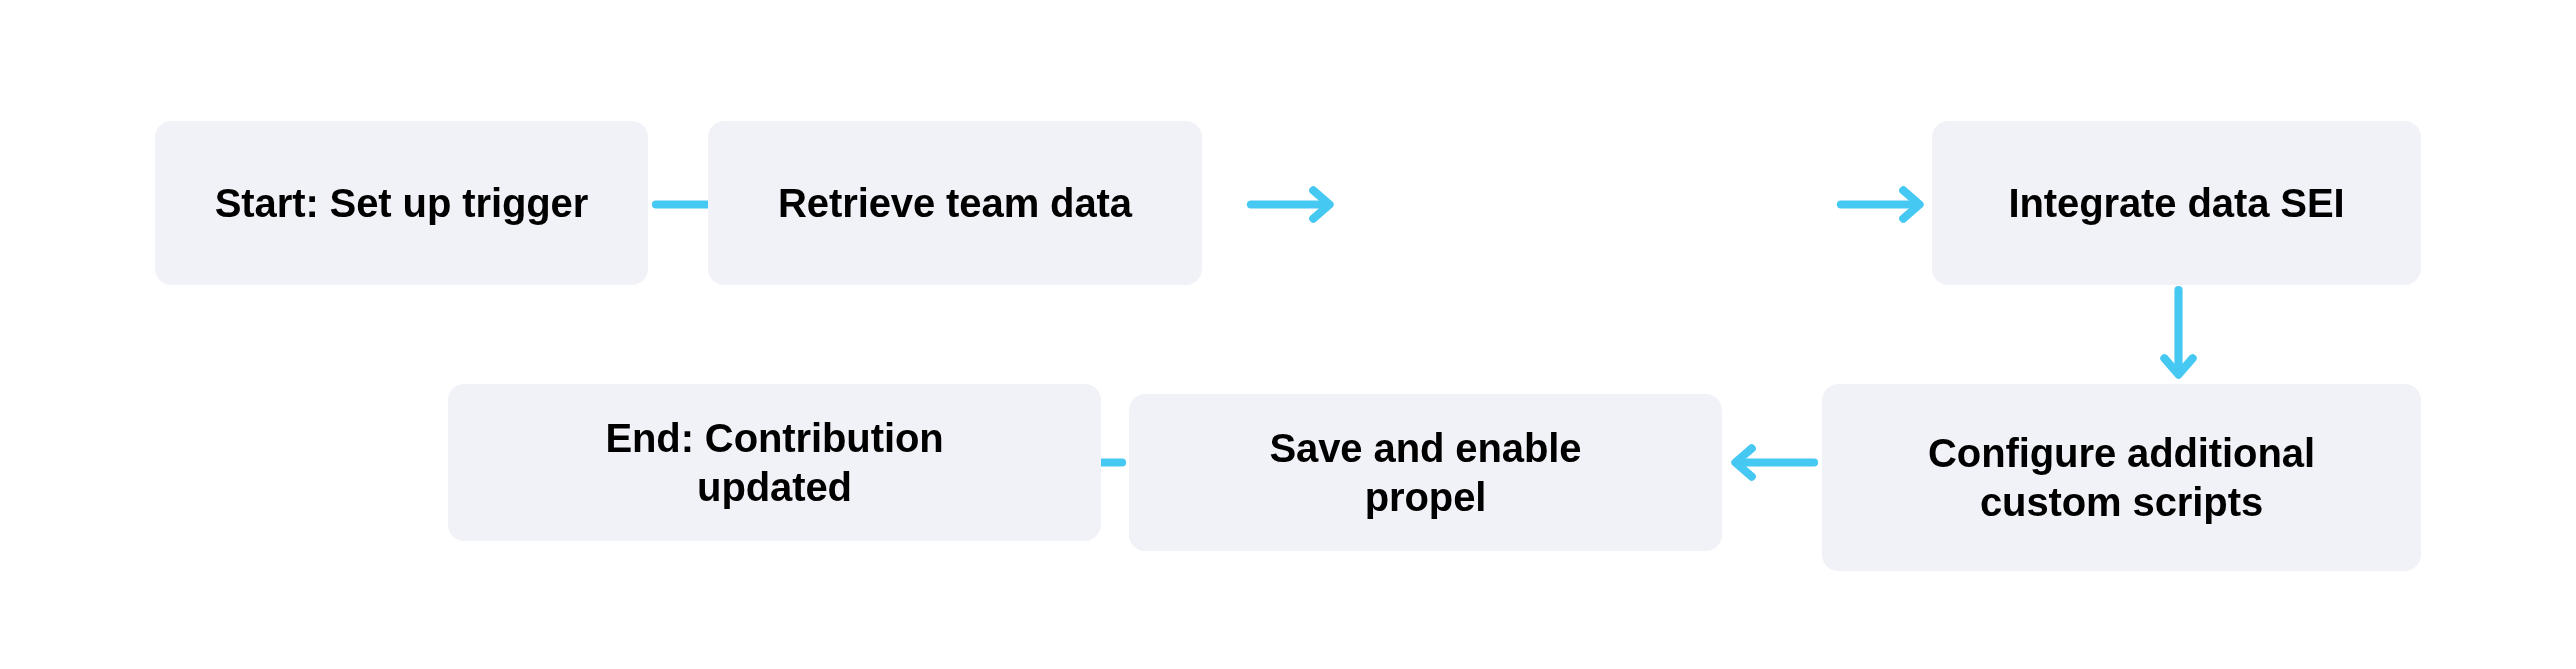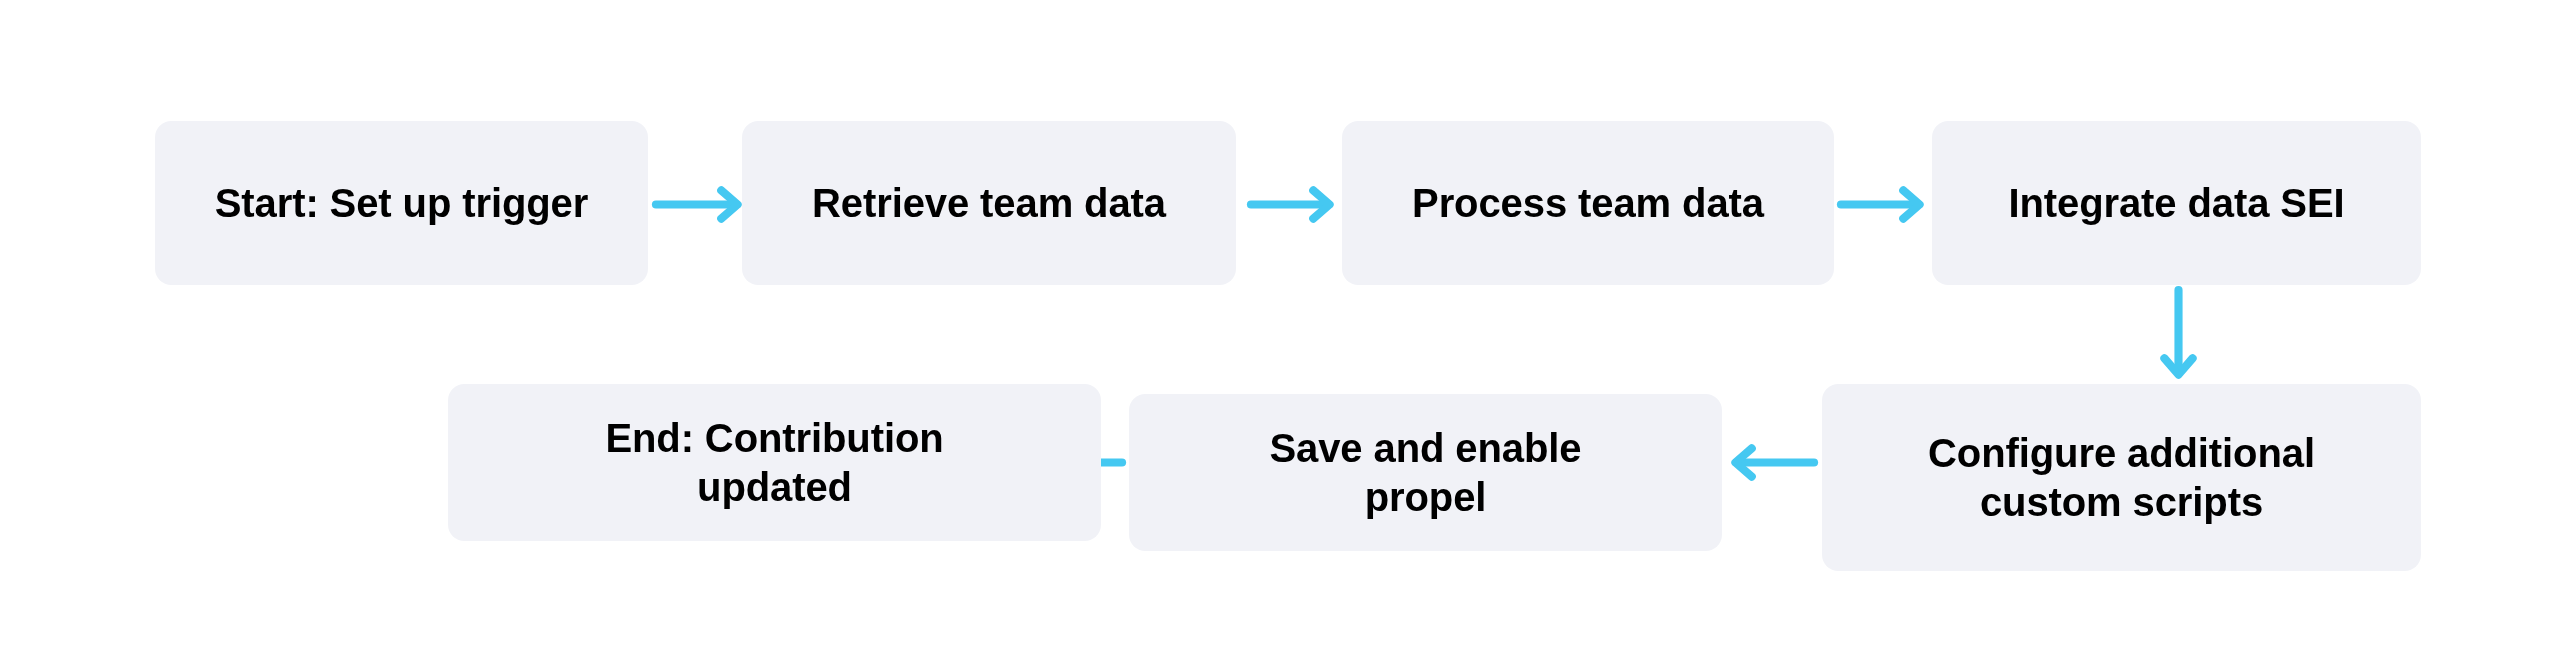--- a/index.html
+++ b/index.html
@@ -34,21 +34,21 @@
     font-weight: bold;
     font-size: 40px;
     line-height: 1.22;
     color: #000000;
     text-align: center;
     letter-spacing: -0.1px;
     white-space: pre-line;
   }
   
   #node-start        { left: 155px;  top: 121px; width: 493px; height: 164px; }
-  #node-retrieve     { left: 742px; top: 121px; width: 494px; height: 164px; }
+  #node-retrieve     { left: 708px; top: 121px; width: 494px; height: 164px; }
   #node-process      { left: 1342px; top: 121px; width: 492px; height: 164px; }
   #node-integrate    { left: 1932px; top: 121px; width: 489px; height: 164px; }
   
   #node-configure    { left: 1822px; top: 384px; width: 599px; height: 187px; }
   #node-save         { left: 1129px; top: 394px; width: 593px; height: 157px; }
   #node-end          { left: 440px;  top: 384px; width: 653px; height: 157px; margin-left: 8px; }
 
   
   .connector {
     position: absolute;
@@ -82,23 +82,20 @@
     <span class="node-label">Retrieve team data</span>
   </div>
 
   <div class="connector" id="arrow-retrieve-process">
     <svg width="89" height="39" viewBox="0 0 120 52" fill="none">
       <path d="M4 26 H108" stroke="#45C8F1" stroke-width="11" stroke-linecap="round"></path>
       <path d="M88 7 L110 26 L88 45" stroke="#45C8F1" stroke-width="11" stroke-linecap="round" stroke-linejoin="round" fill="none"></path>
     </svg>
   </div>
 
-  <div class="node" id="node-process">
-    <span class="node-label">Process team data</span>
-  </div>
 
   <div class="connector" id="arrow-process-integrate">
     <svg width="89" height="39" viewBox="0 0 120 52" fill="none">
       <path d="M4 26 H108" stroke="#45C8F1" stroke-width="11" stroke-linecap="round"></path>
       <path d="M88 7 L110 26 L88 45" stroke="#45C8F1" stroke-width="11" stroke-linecap="round" stroke-linejoin="round" fill="none"></path>
     </svg>
   </div>
 
   <div class="node" id="node-integrate">
     <span class="node-label">Integrate data SEI</span>

